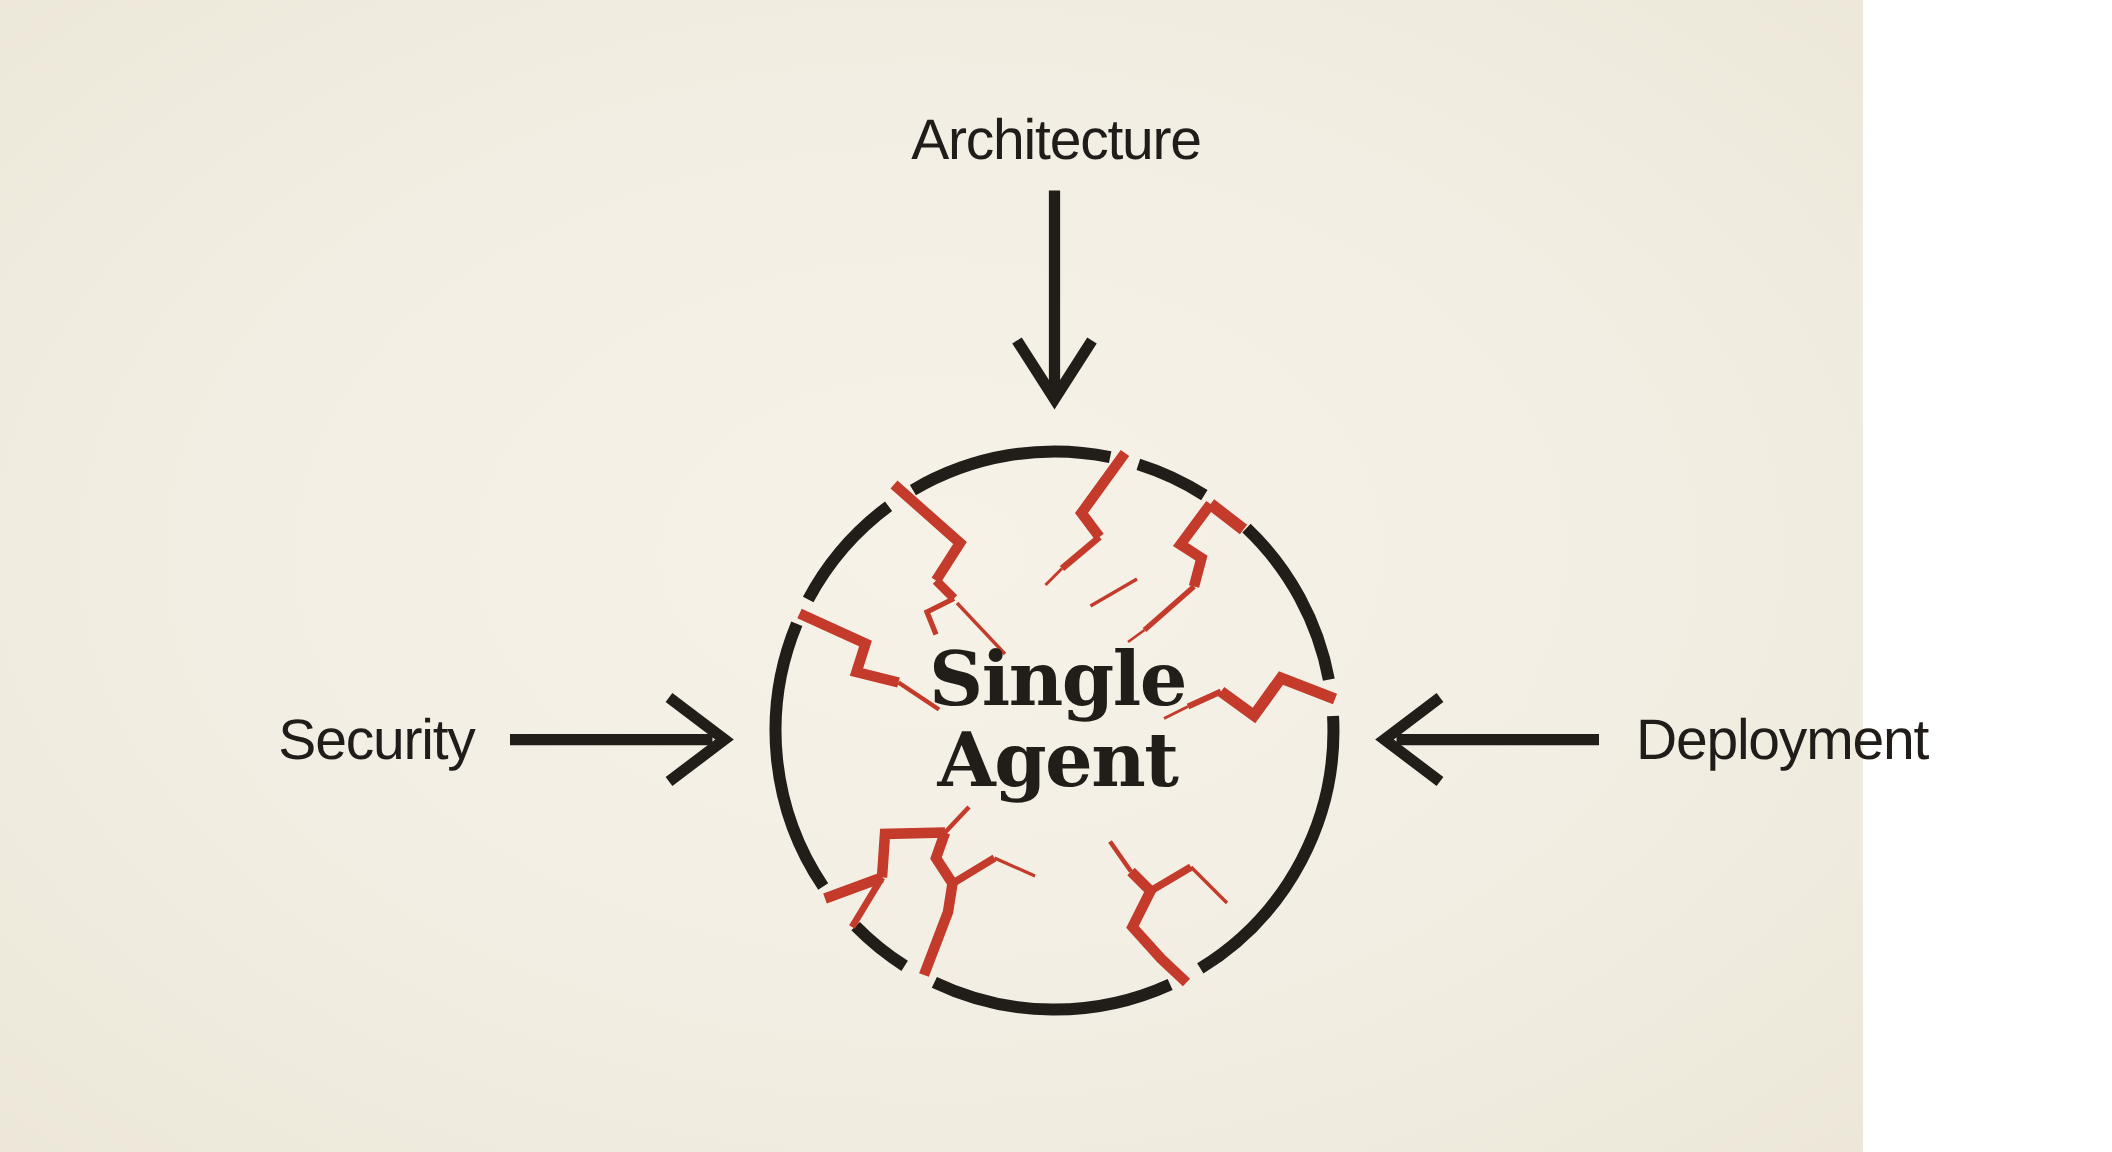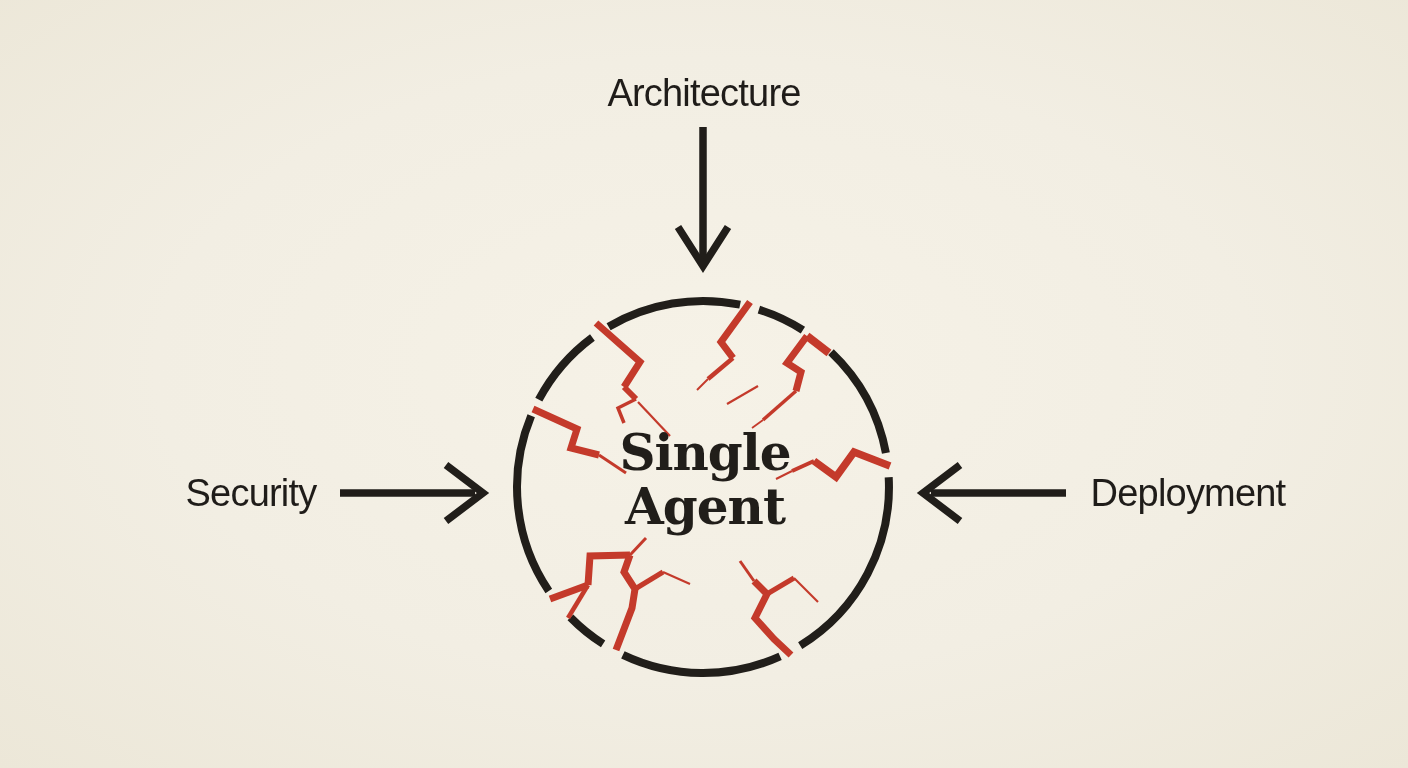--- a/index.html
+++ b/index.html
@@ -4,21 +4,21 @@
 <style>
   html, body {
     margin: 0;
     padding: 0;
     width: 1408px;
     height: 768px;
     overflow: hidden;
     font-family: "Liberation Sans", sans-serif;
   }
   .canvas {
-    width: 1408px;
+    width: 1242px;
     height: 768px;
     position: relative;
     background: radial-gradient(ellipse at 50% 48%, #f6f2e7 0%, #f2eee3 55%, #ece7d8 100%);
   }
   svg { display: block; }
   .pressure-label {
     font-family: "Liberation Sans", sans-serif;
     font-size: 38px;
     font-weight: 400;
     letter-spacing: -0.8px;

